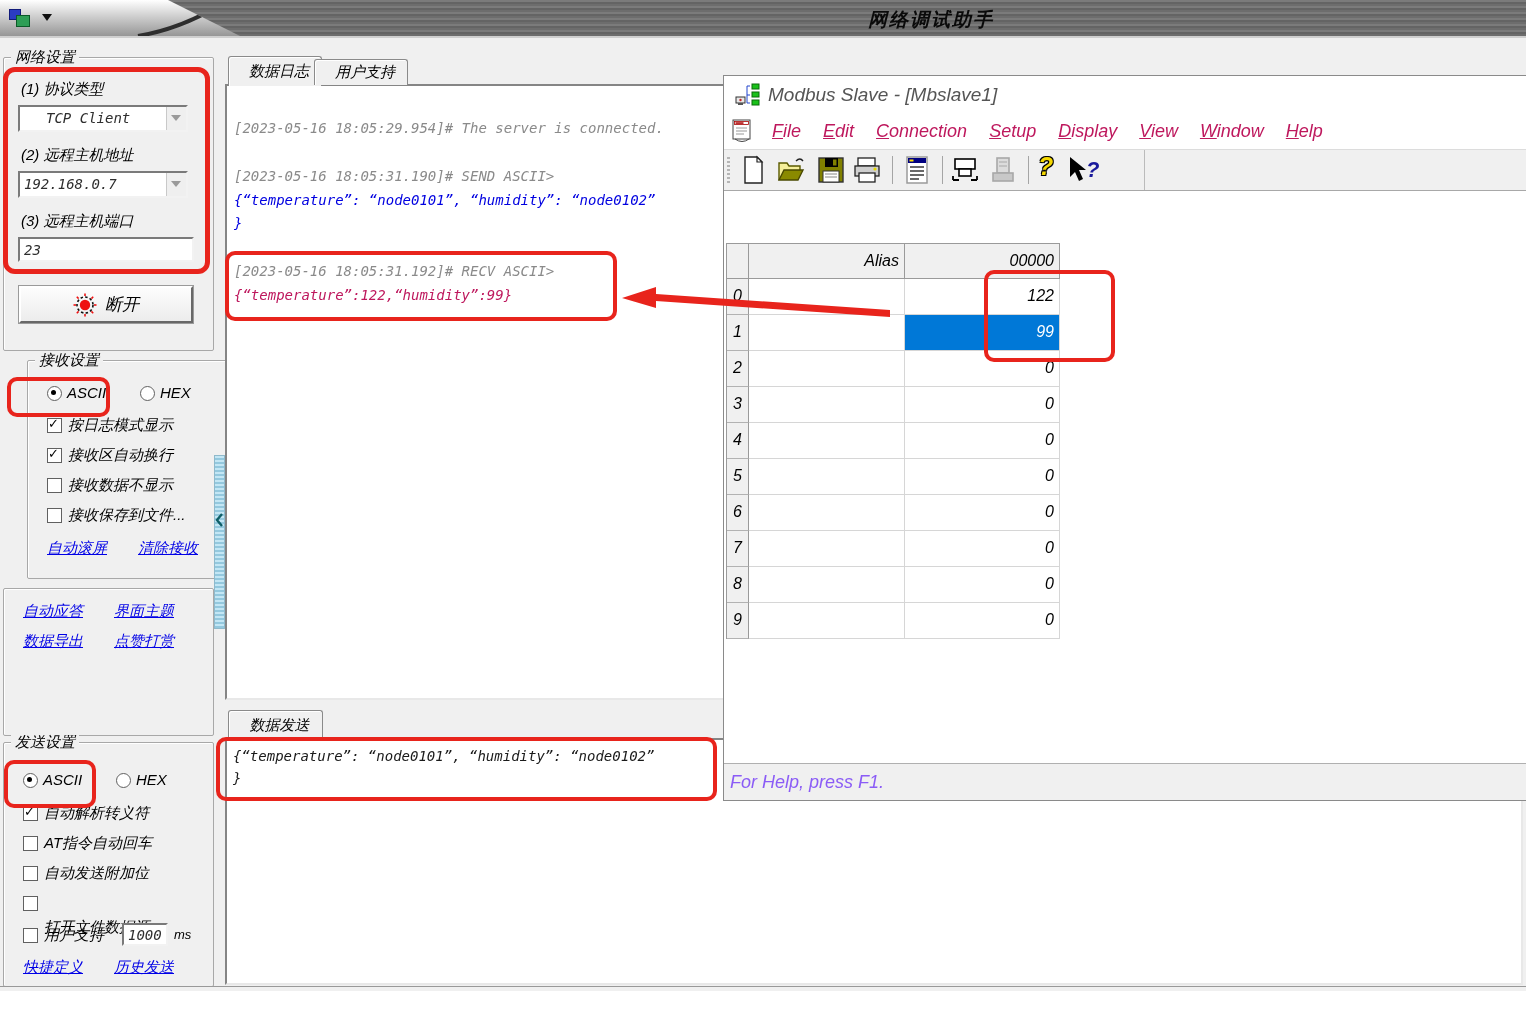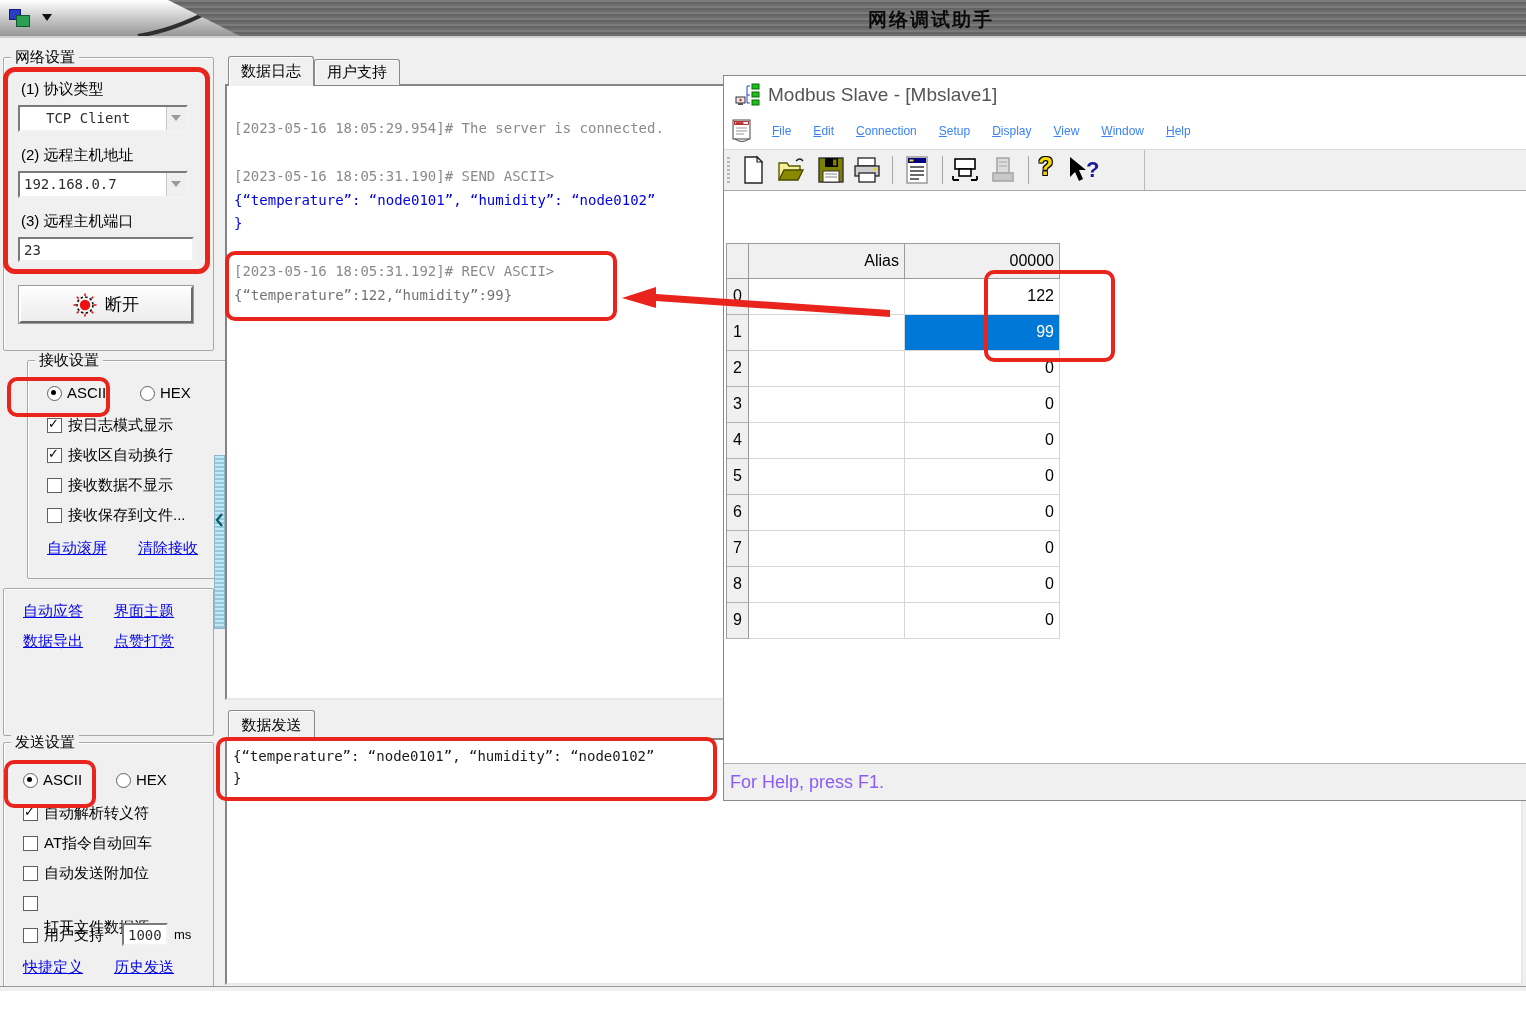--- a/index.html
+++ b/index.html
@@ -1,17 +1,17 @@
 <!DOCTYPE html>
 <html><head>
 <meta charset="utf-8">
 <style>
   html,body{margin:0;padding:0;background:#fff;}
   .stage{position:relative;width:1526px;height:991px;background:#f0f0f0;overflow:hidden;
-         font-family:"Liberation Sans",sans-serif;color:#000;}
+         font-family:"Liberation Sans",sans-serif;color:#000;font-style:italic;}
 
   
   .titlebar{position:absolute;left:0;top:0;width:1526px;height:36px;
     background:repeating-linear-gradient(180deg,#7b7b7b 0 2px,#646464 2px 4px,#6d6d6d 4px 6px);
     border-bottom:2px solid #cfcfcf;}
   .tb-blob{position:absolute;left:0;top:0;width:240px;height:36px;
     background:linear-gradient(180deg,#ffffff,#cfcfcf 45%,#969696);
     clip-path:polygon(0 0,168px 0,240px 36px,0 36px);}
   .tb-title{position:absolute;left:868px;top:7px;font-size:19px;font-weight:bold;color:#0a0a0a;letter-spacing:2px;}
   .tb-ico{position:absolute;left:9px;top:9px;width:22px;height:18px;}
@@ -33,42 +33,42 @@
   .btn3d span{font-size:17px;}
   .rad{position:absolute;width:13px;height:13px;border:1px solid #606060;border-radius:50%;background:#fff;}
   .rad.sel::after{content:"";position:absolute;left:3px;top:3px;width:5px;height:5px;border-radius:50%;background:#000;}
   .cbx{position:absolute;width:13px;height:13px;border:1px solid #606060;background:#fff;}
   .cbx.checked::after{content:"✓";position:absolute;left:0px;top:-3px;font-family:"DejaVu Sans",sans-serif;
     font-size:13px;font-weight:bold;color:#000;}
   .lnk{position:absolute;font-size:15px;color:#0000e6;text-decoration:underline;white-space:nowrap;cursor:pointer;}
 
   
   .tab{position:absolute;background:#f0f0f0;border:1px solid #8a8a8a;border-bottom:none;border-radius:3px 3px 0 0;
-    box-shadow:inset 1px 1px 0 #fff;text-align:center;font-size:15px;z-index:2;}
+    box-shadow:inset 1px 1px 0 #fff;text-align:center;font-size:15px;z-index:2;padding-left:8px;}
   .logbox{position:absolute;left:225px;top:84px;width:1298px;height:616px;background:#fff;
     border:2px solid;border-color:#858585 #e8e8e8 #e8e8e8 #858585;z-index:1;box-sizing:border-box;}
   .logline{position:absolute;left:7px;font-family:"DejaVu Sans Mono",monospace;font-size:14px;white-space:pre;}
-  .lg-gray{color:#8a8a8a;} .lg-blue{color:#0000e0;} .lg-green{color:#737373;}
+  .lg-gray{color:#8a8a8a;} .lg-blue{color:#0000e0;} .lg-green{color:#be185d;}
   .sendbox{position:absolute;left:225px;top:738px;width:1298px;height:247px;background:#fff;
     border:2px solid;border-color:#858585 #e8e8e8 #e8e8e8 #858585;z-index:1;box-sizing:border-box;}
   .sendline{position:absolute;left:6px;font-family:"DejaVu Sans Mono",monospace;font-size:14px;color:#1a1a1a;white-space:pre;}
 
   
   .splitter{position:absolute;left:214px;top:455px;width:9px;height:172px;z-index:3;
     background:repeating-linear-gradient(180deg,#c3e6f4 0 2px,#93c8de 2px 4px);border:1px solid #8fb9cb;}
 
   
   .mb{position:absolute;left:723px;top:75px;width:805px;height:726px;background:#fff;
     border:1px solid #8a8a8a;z-index:10;box-sizing:border-box;}
   .mb-titlebar{position:absolute;left:0;top:0;right:0;height:37px;background:#fff;}
   .mb-title{position:absolute;left:44px;top:8px;font-size:19px;color:#555;}
   .mb-menubar{position:absolute;left:0;top:37px;right:0;height:36px;background:#fff;display:flex;align-items:center;}
   .mb-menuicon{margin-left:7px;margin-right:10px;}
   .mb-menu{display:flex;gap:8px;}
-  .mb-menu .mi{font-size:12px;color:#3b82f6;padding:0 7px;}
+  .mb-menu .mi{font-size:18px;color:#be185d;padding:0 7px;}
   .mb-menu .mi .u{text-decoration:underline;}
   .mb-toolbar{position:absolute;left:0;top:73px;right:0;height:42px;background:#f0f0f0;
     border-top:1px solid #dcdcdc;border-bottom:1px solid #a8a8a8;box-sizing:border-box;}
   .mb-band{position:absolute;left:0;top:0;height:100%;width:420px;border-right:1px solid #bbb;}
   .grip{position:absolute;left:3px;top:7px;width:3px;height:28px;
     background:repeating-linear-gradient(180deg,#b5b5b5 0 2px,transparent 2px 4px);}
   .ticon{position:absolute;top:5px;width:30px;height:30px;}
   .tsep{position:absolute;top:6px;width:1px;height:28px;background:#a5a5a5;}
   .thelp{position:absolute;top:2px;font-size:25px;font-weight:bold;color:#f5d800;
     text-shadow:1px 1px 0 #000,-1px -1px 0 #000,1px -1px 0 #000,-1px 1px 0 #000;}

